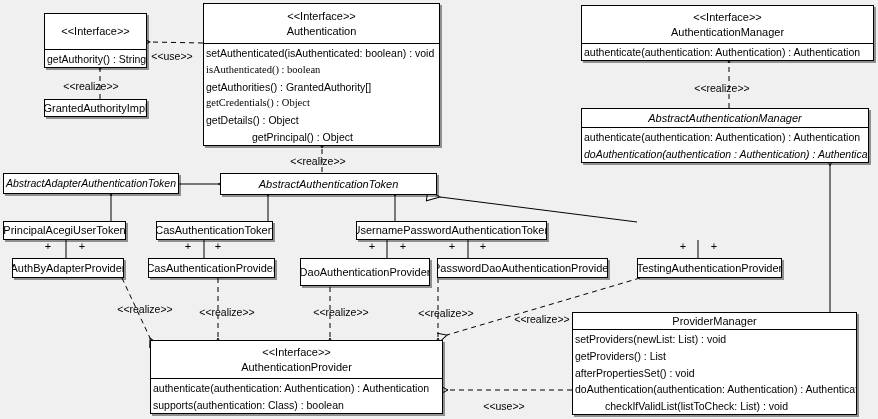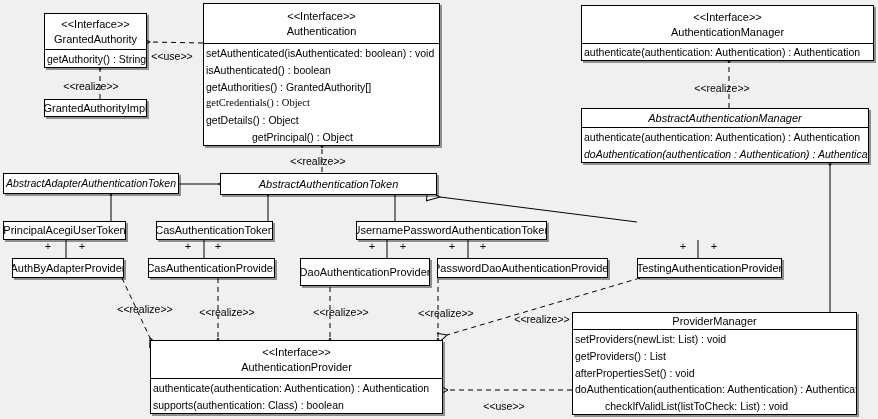--- a/index.html
+++ b/index.html
@@ -60,39 +60,38 @@
         <line x1="438" y1="278" x2="438" y2="338" marker-end="url(#vee)"></line>
         <line x1="640" y1="278" x2="447" y2="335" marker-end="url(#vee)"></line>
         <line x1="572" y1="390" x2="448" y2="390" marker-end="url(#vee)"></line>
       </g>
     </g>
   </svg>
 
   <div class="cls" style="left:44px;top:13px;width:103px;height:55px;">
     <div class="hdr sep" style="height:35px;">
       <div class="stereo">&lt;&lt;Interface&gt;&gt;</div>
-      <div class="cname">GrantedAuthority</div>
     </div>
     <div class="methods">
       <div class="m" style="line-height:16px;">getAuthority() : String</div>
     </div>
   </div>
 
   <div class="cls simple" style="left:44px;top:99px;width:103px;height:18px;">
     <div class="cname">GrantedAuthorityImpl</div>
   </div>
 
   <div class="cls" style="left:203px;top:3px;width:237px;height:143px;">
     <div class="hdr sep" style="height:39px;">
       <div class="stereo">&lt;&lt;Interface&gt;&gt;</div>
       <div class="cname">Authentication</div>
     </div>
     <div class="methods">
       <div class="m" style="line-height:16.8px;">setAuthenticated(isAuthenticated: boolean) : void</div>
-      <div class="m" style="line-height:16.8px;">isAuthenticated() : boolean</div>
+      <div class="m" style="line-height:16.8px;font-family:Liberation Serif, serif;">isAuthenticated() : boolean</div>
       <div class="m" style="line-height:16.8px;">getAuthorities() : GrantedAuthority[]</div>
       <div class="m" style="line-height:16.8px;font-family:Liberation Serif, serif;">getCredentials() : Object</div>
       <div class="m" style="line-height:16.8px;">getDetails() : Object</div>
       <div class="m" style="line-height:16.8px;padding-left:48px;">getPrincipal() : Object</div>
     </div>
   </div>
 
   <div class="cls" style="left:581px;top:5px;width:293px;height:56px;">
     <div class="hdr sep" style="height:37px;">
       <div class="stereo">&lt;&lt;Interface&gt;&gt;</div>

